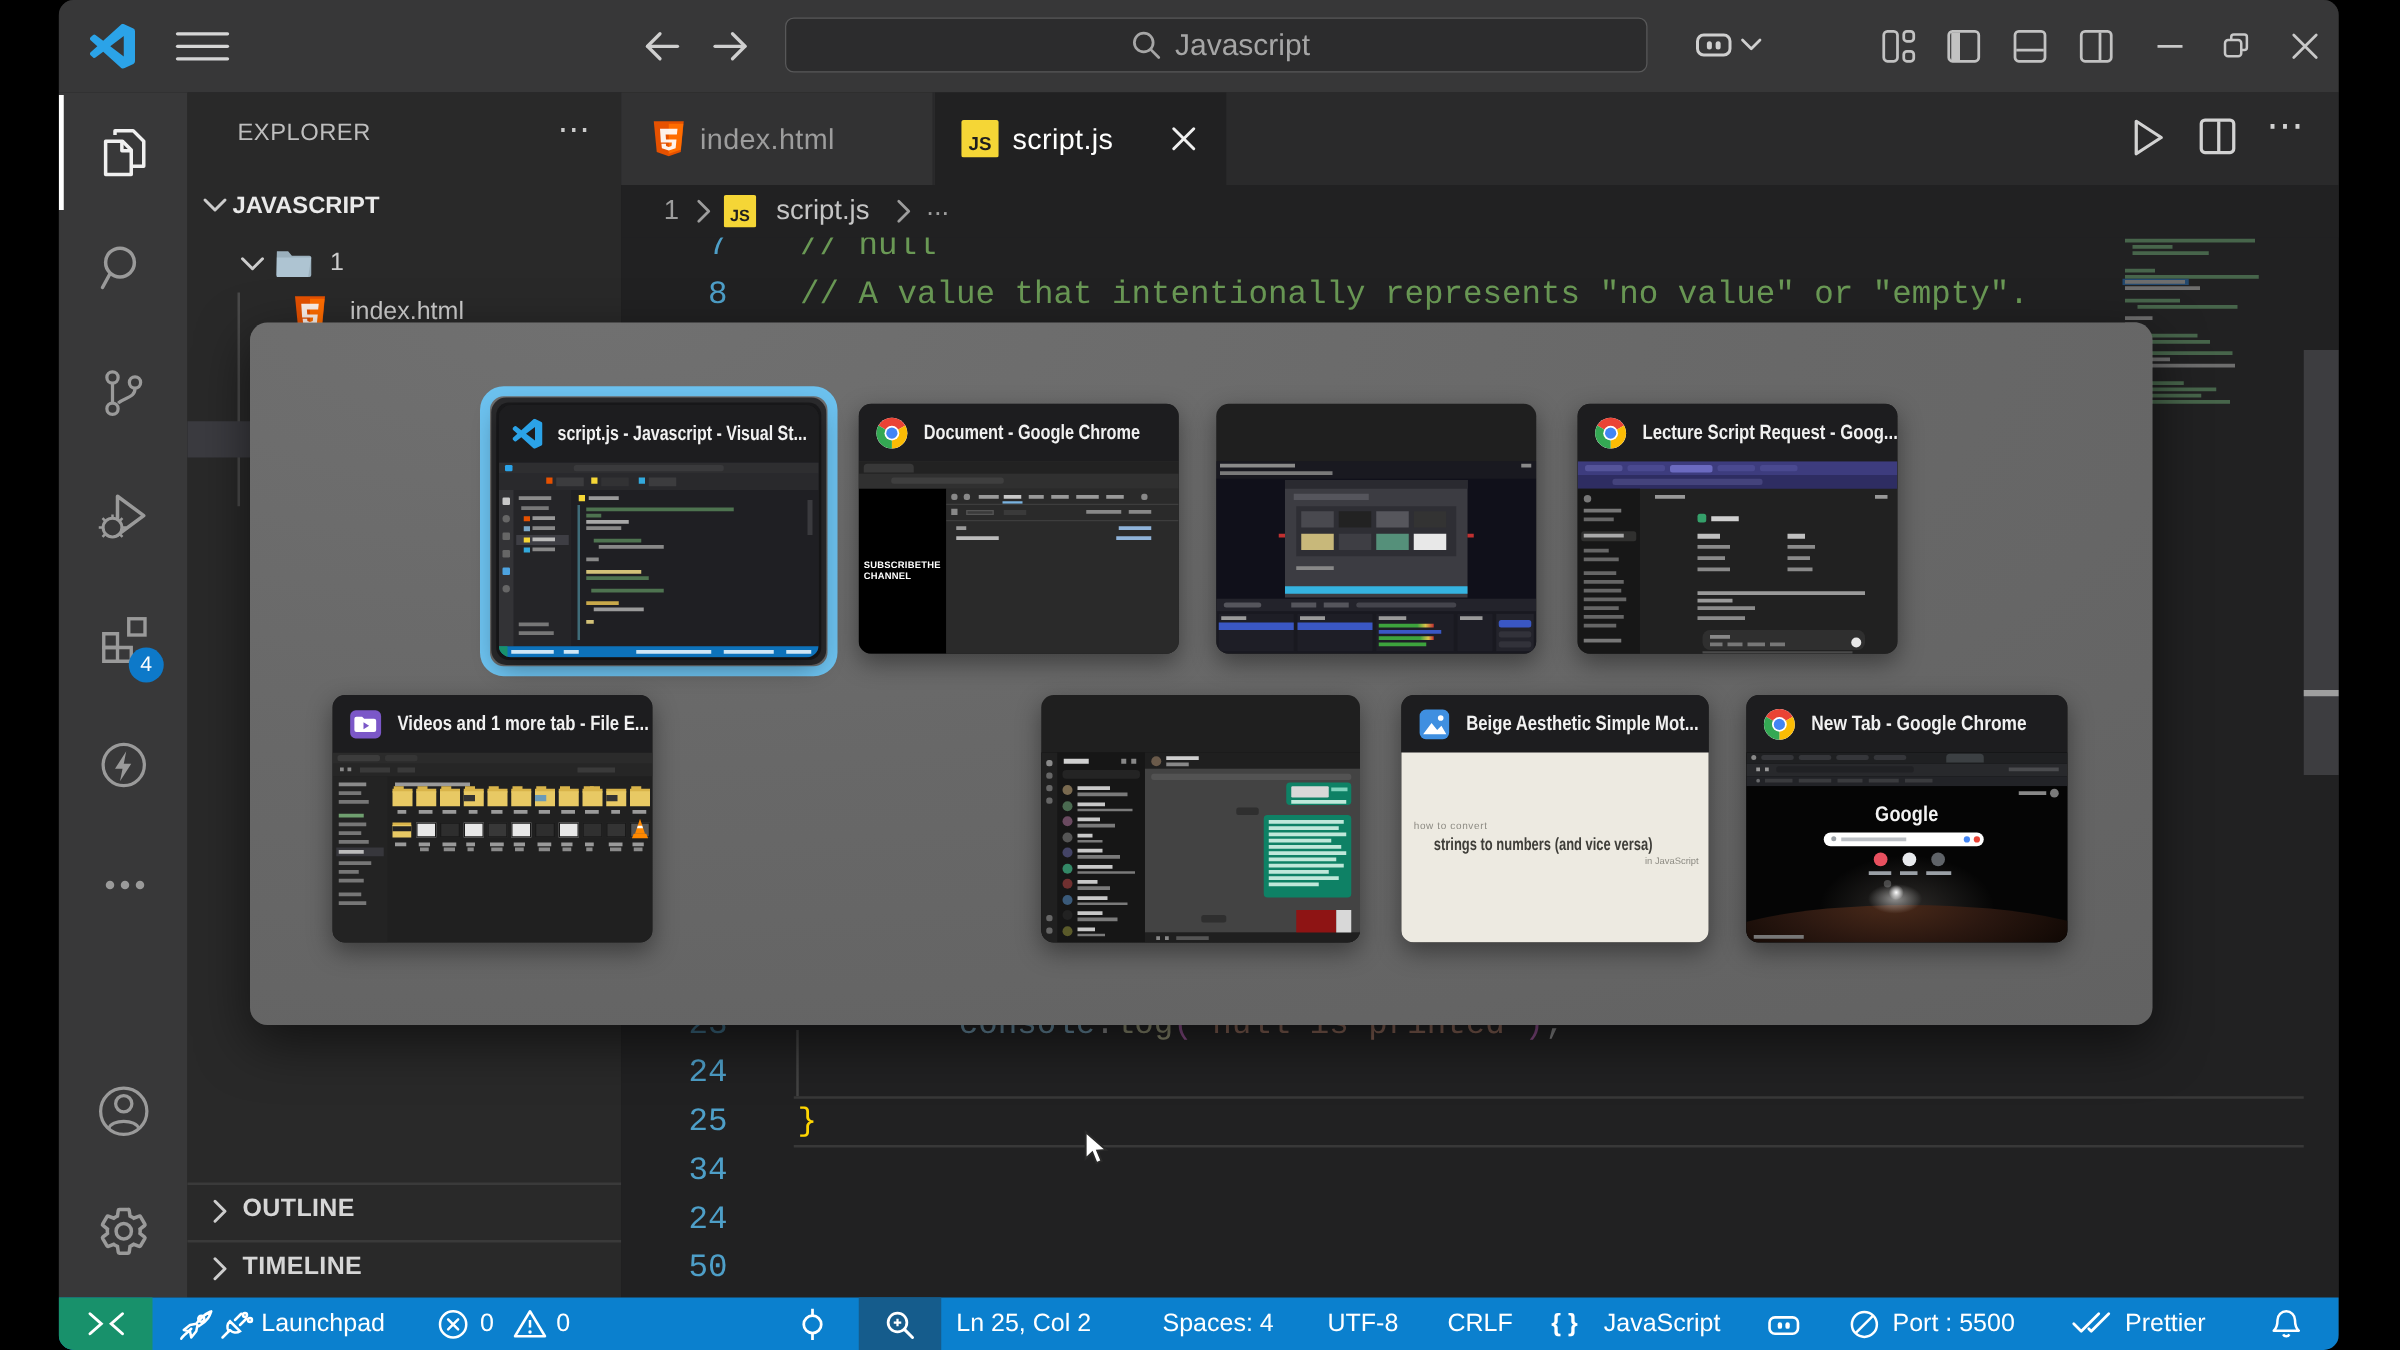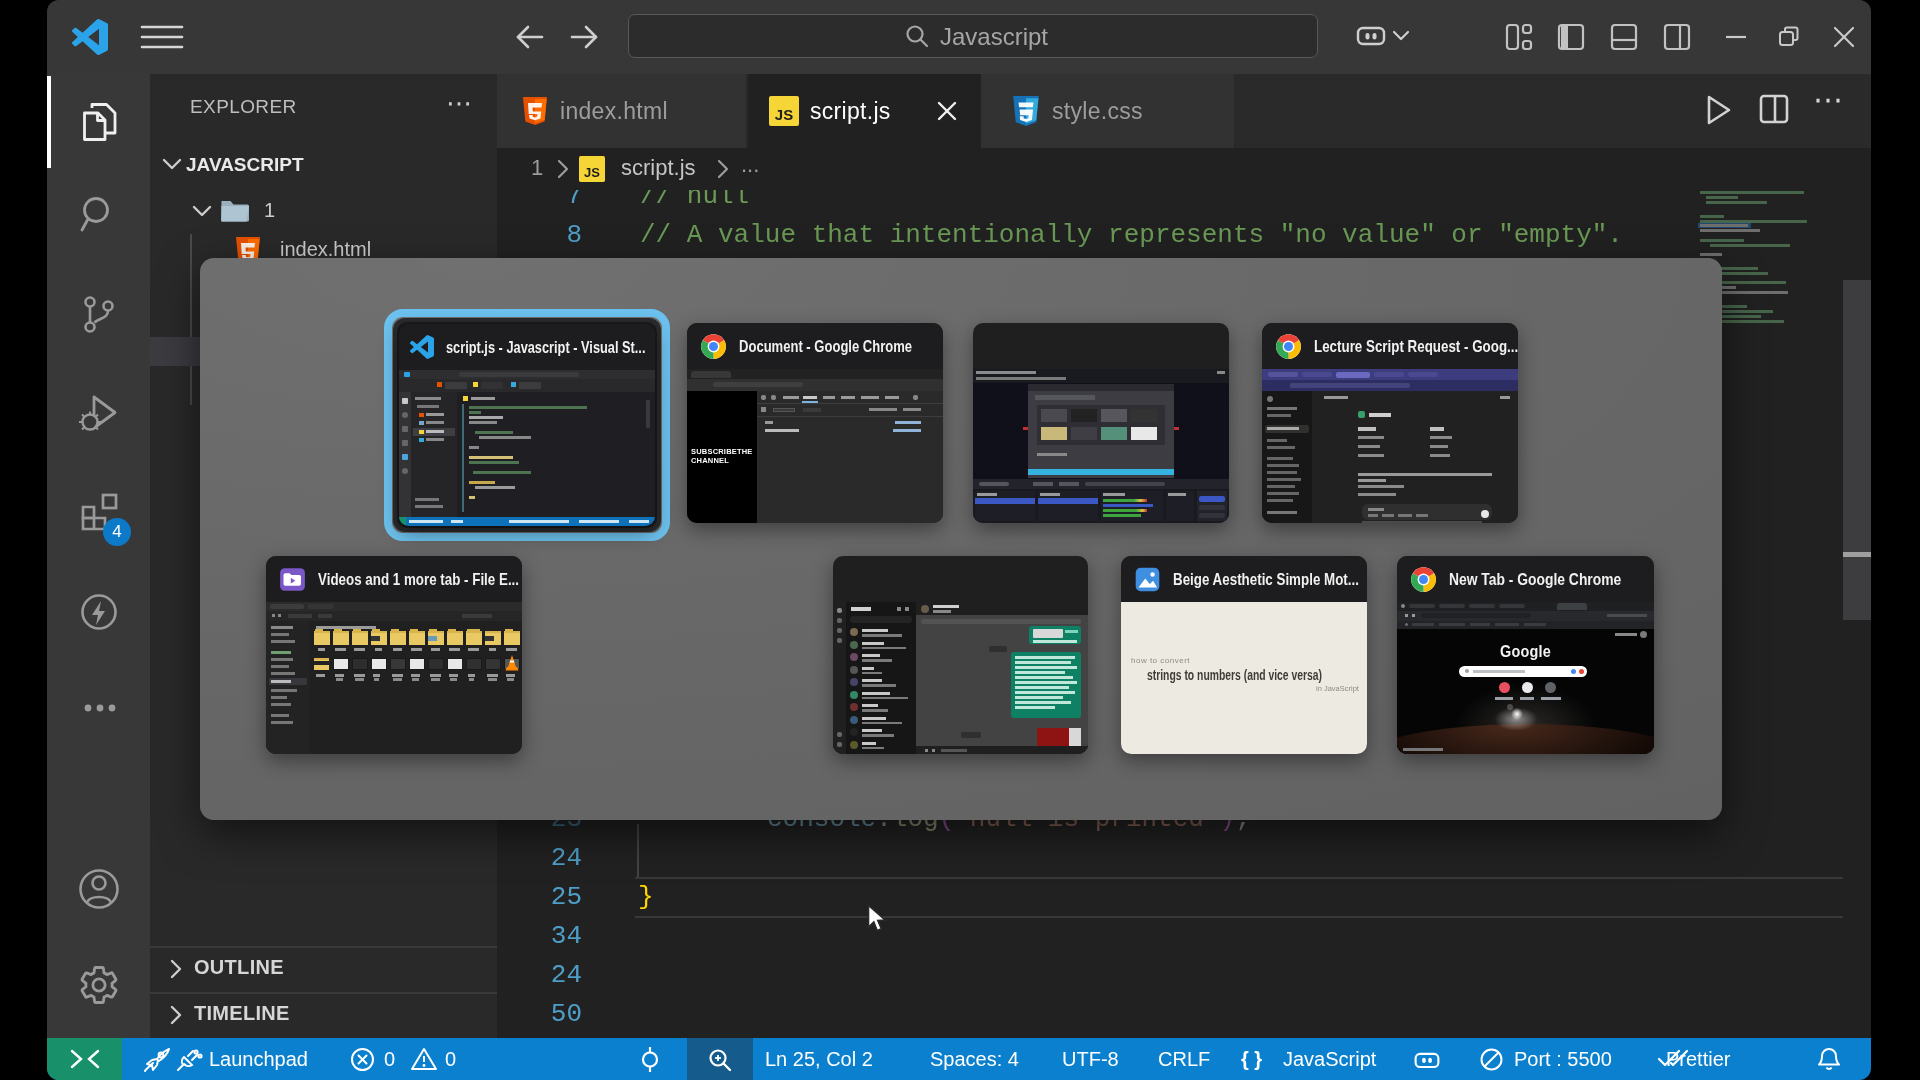--- a/index.html
+++ b/index.html
@@ -236,28 +236,20 @@
         <text x="15" y="24" font-size="15" font-weight="bold" fill="#1e1e1e" text-anchor="middle" font-family="Liberation Sans">JS</text>
       </svg>
       <span style="color:#ffffff;font-size:23px;margin-left:11px;font-weight:400;letter-spacing:.3px;">script.js</span>
       <svg style="margin-left:44px" width="24" height="24" viewBox="0 0 24 24">
         <g stroke="#f0f0f0" stroke-width="2.4" stroke-linecap="round">
           <line x1="4" y1="4" x2="20" y2="20"></line>
             <line x1="20" y1="4" x2="4" y2="20"></line>
         </g>
       </svg>
     </div>
-    <div class="tab" style="left:484px;width:254px;background:#323233;border-right:1px solid #272728;">
-      <svg style="margin-left:30px" width="30" height="32" viewBox="0 0 28 30">
-        <path d="M2 1 h24 l-2.4 24.5 -9.6 3.5 -9.6 -3.5 z" fill="#1572b6"></path>
-        <path d="M14 3 v24 l9.6 -3.3 2 -20.7 z" fill="#33a9dc"></path>
-        <path d="M7 7 h14 l-.5 4.5 h-13 z M8 13.5 h12.6 l-1 10 -5.6 1.8 -5.5 -1.8 -.4 -3.6 h3.6 l.2 1.9 2.1.7 2.2 -.7 .3 -2.8 h-8 z" fill="#fff" opacity=".95"></path>
-      </svg>
-      <span style="color:#9d9d9d;font-size:23px;margin-left:11px;letter-spacing:.3px;">style.css</span>
-    </div>
 
     <svg class="abs" style="left:1206px;top:19px" width="30" height="34" viewBox="0 0 30 34">
       <path d="M6 4 L26 17 6 30 Z" stroke="#d2d2d2" stroke-width="2.6" fill="none" stroke-linejoin="round"></path>
     </svg>
     <svg class="abs" style="left:1261px;top:19px" width="32" height="32" viewBox="0 0 32 32">
       <rect x="3" y="3" width="26" height="26" rx="3" stroke="#d2d2d2" stroke-width="2.6" fill="none"></rect>
       <line x1="17" y1="4" x2="17" y2="28" stroke="#d2d2d2" stroke-width="2.6"></line>
     </svg>
     <div class="abs" style="left:1316px;top:8px;color:#d2d2d2;font-size:30px;">⋯</div>
   </div>
@@ -396,21 +388,21 @@
       <circle cx="12.5" cy="12.5" r="10" stroke="#fff" stroke-width="2" fill="none"></circle>
       <line x1="5.5" y1="19.5" x2="19.5" y2="5.5" stroke="#fff" stroke-width="2"></line>
     </svg>
     <div class="it" style="left:1467px;">Port : 5500</div>
     <svg class="abs" style="left:1610px;top:11px" width="34" height="20" viewBox="0 0 34 20">
       <g stroke="#fff" stroke-width="2.2" fill="none" stroke-linecap="round" stroke-linejoin="round">
         <path d="M2 10 L8 16 22 2"></path>
           <path d="M14 14 L16 16 30 2"></path>
       </g>
     </svg>
-    <div class="it" style="left:1619px;">Prettier</div>
+    <div class="it" style="left:1653px;">Prettier</div>
     <svg class="abs" style="left:1769px;top:8px" width="26" height="27" viewBox="0 0 26 27">
       <path d="M13 3 a7 7 0 0 1 7 7 c0 6 2 7.5 3 8.5 H3 c1 -1 3 -2.5 3 -8.5 a7 7 0 0 1 7 -7 z" stroke="#fff" stroke-width="2" fill="none" stroke-linejoin="round"></path>
       <path d="M10.5 21.5 a2.8 2.8 0 0 0 5 0" stroke="#fff" stroke-width="2" fill="none"></path>
     </svg>
   </div>
   <div id="overlay">
 
     <div class="abs" style="left:184px;top:51px;width:286px;height:232px;border:8px solid #6cc1ee;border-radius:19px;"></div>
     <div class="abs" style="left:193px;top:60px;width:268px;height:214px;background:#2b2b2d;border-radius:12px;"></div>
     <div class="abs" style="left:197px;top:64px;width:260px;height:206px;background:#1a1a1c;border-radius:10px;"></div>

